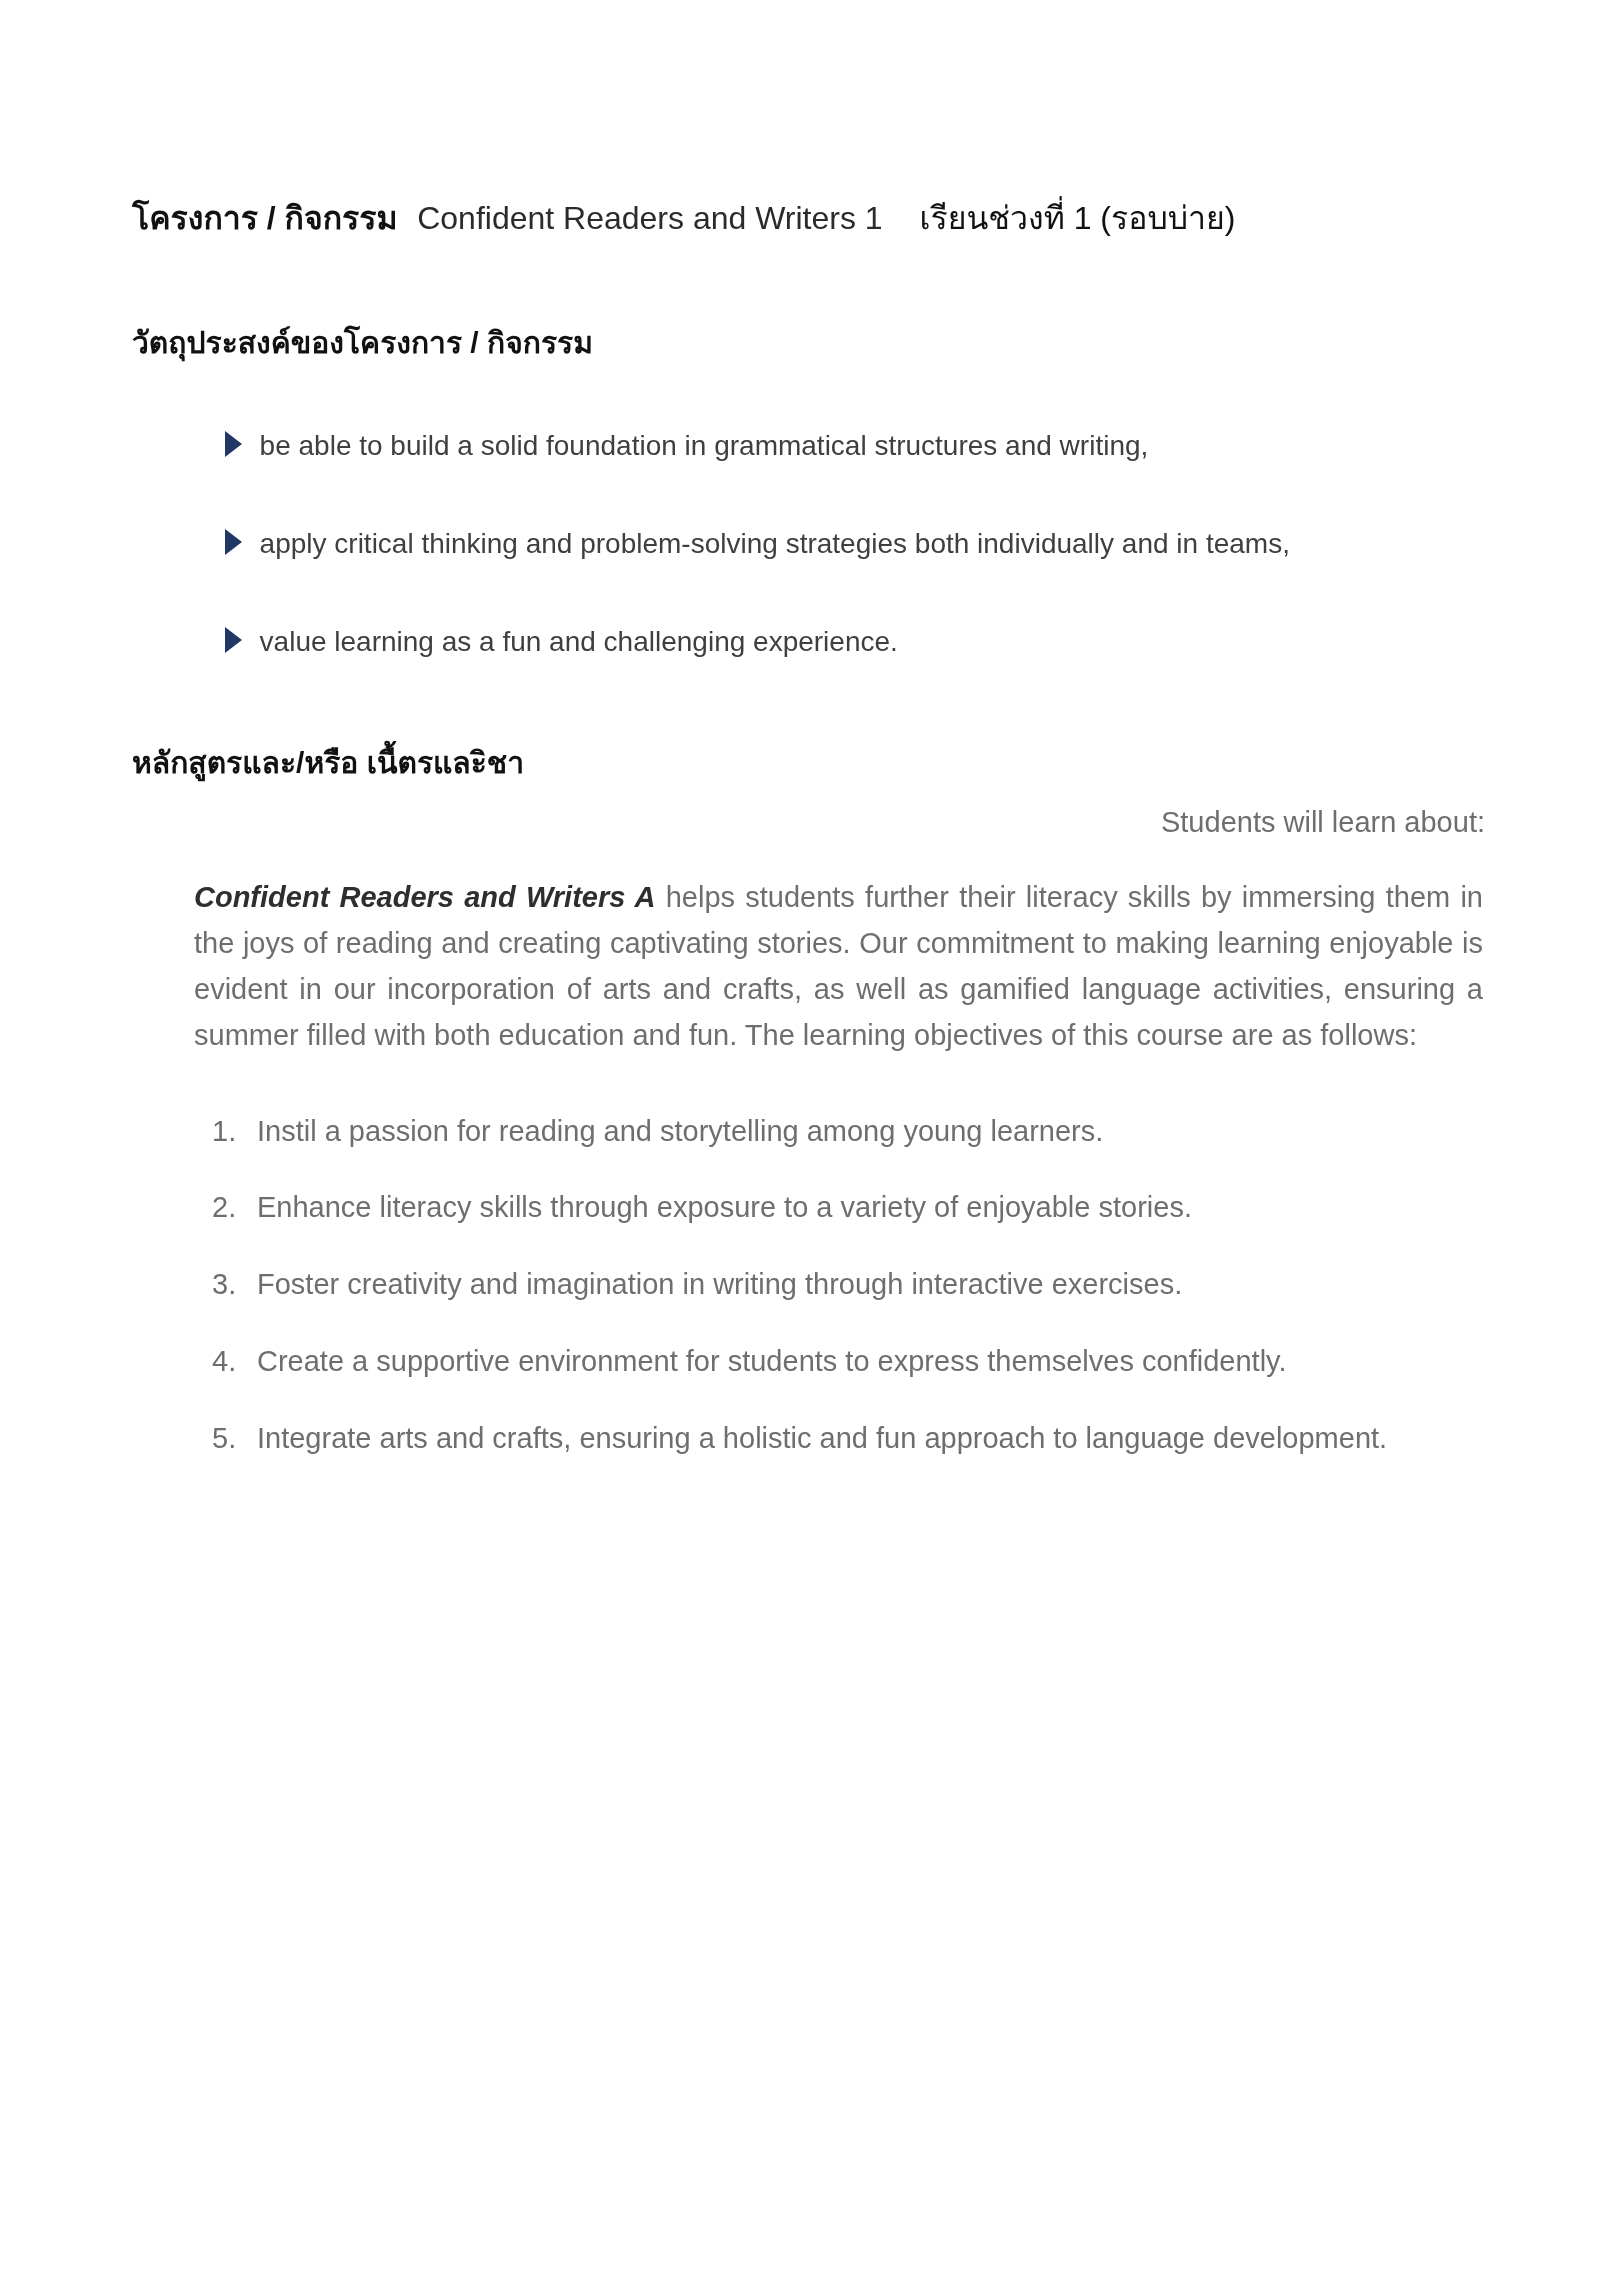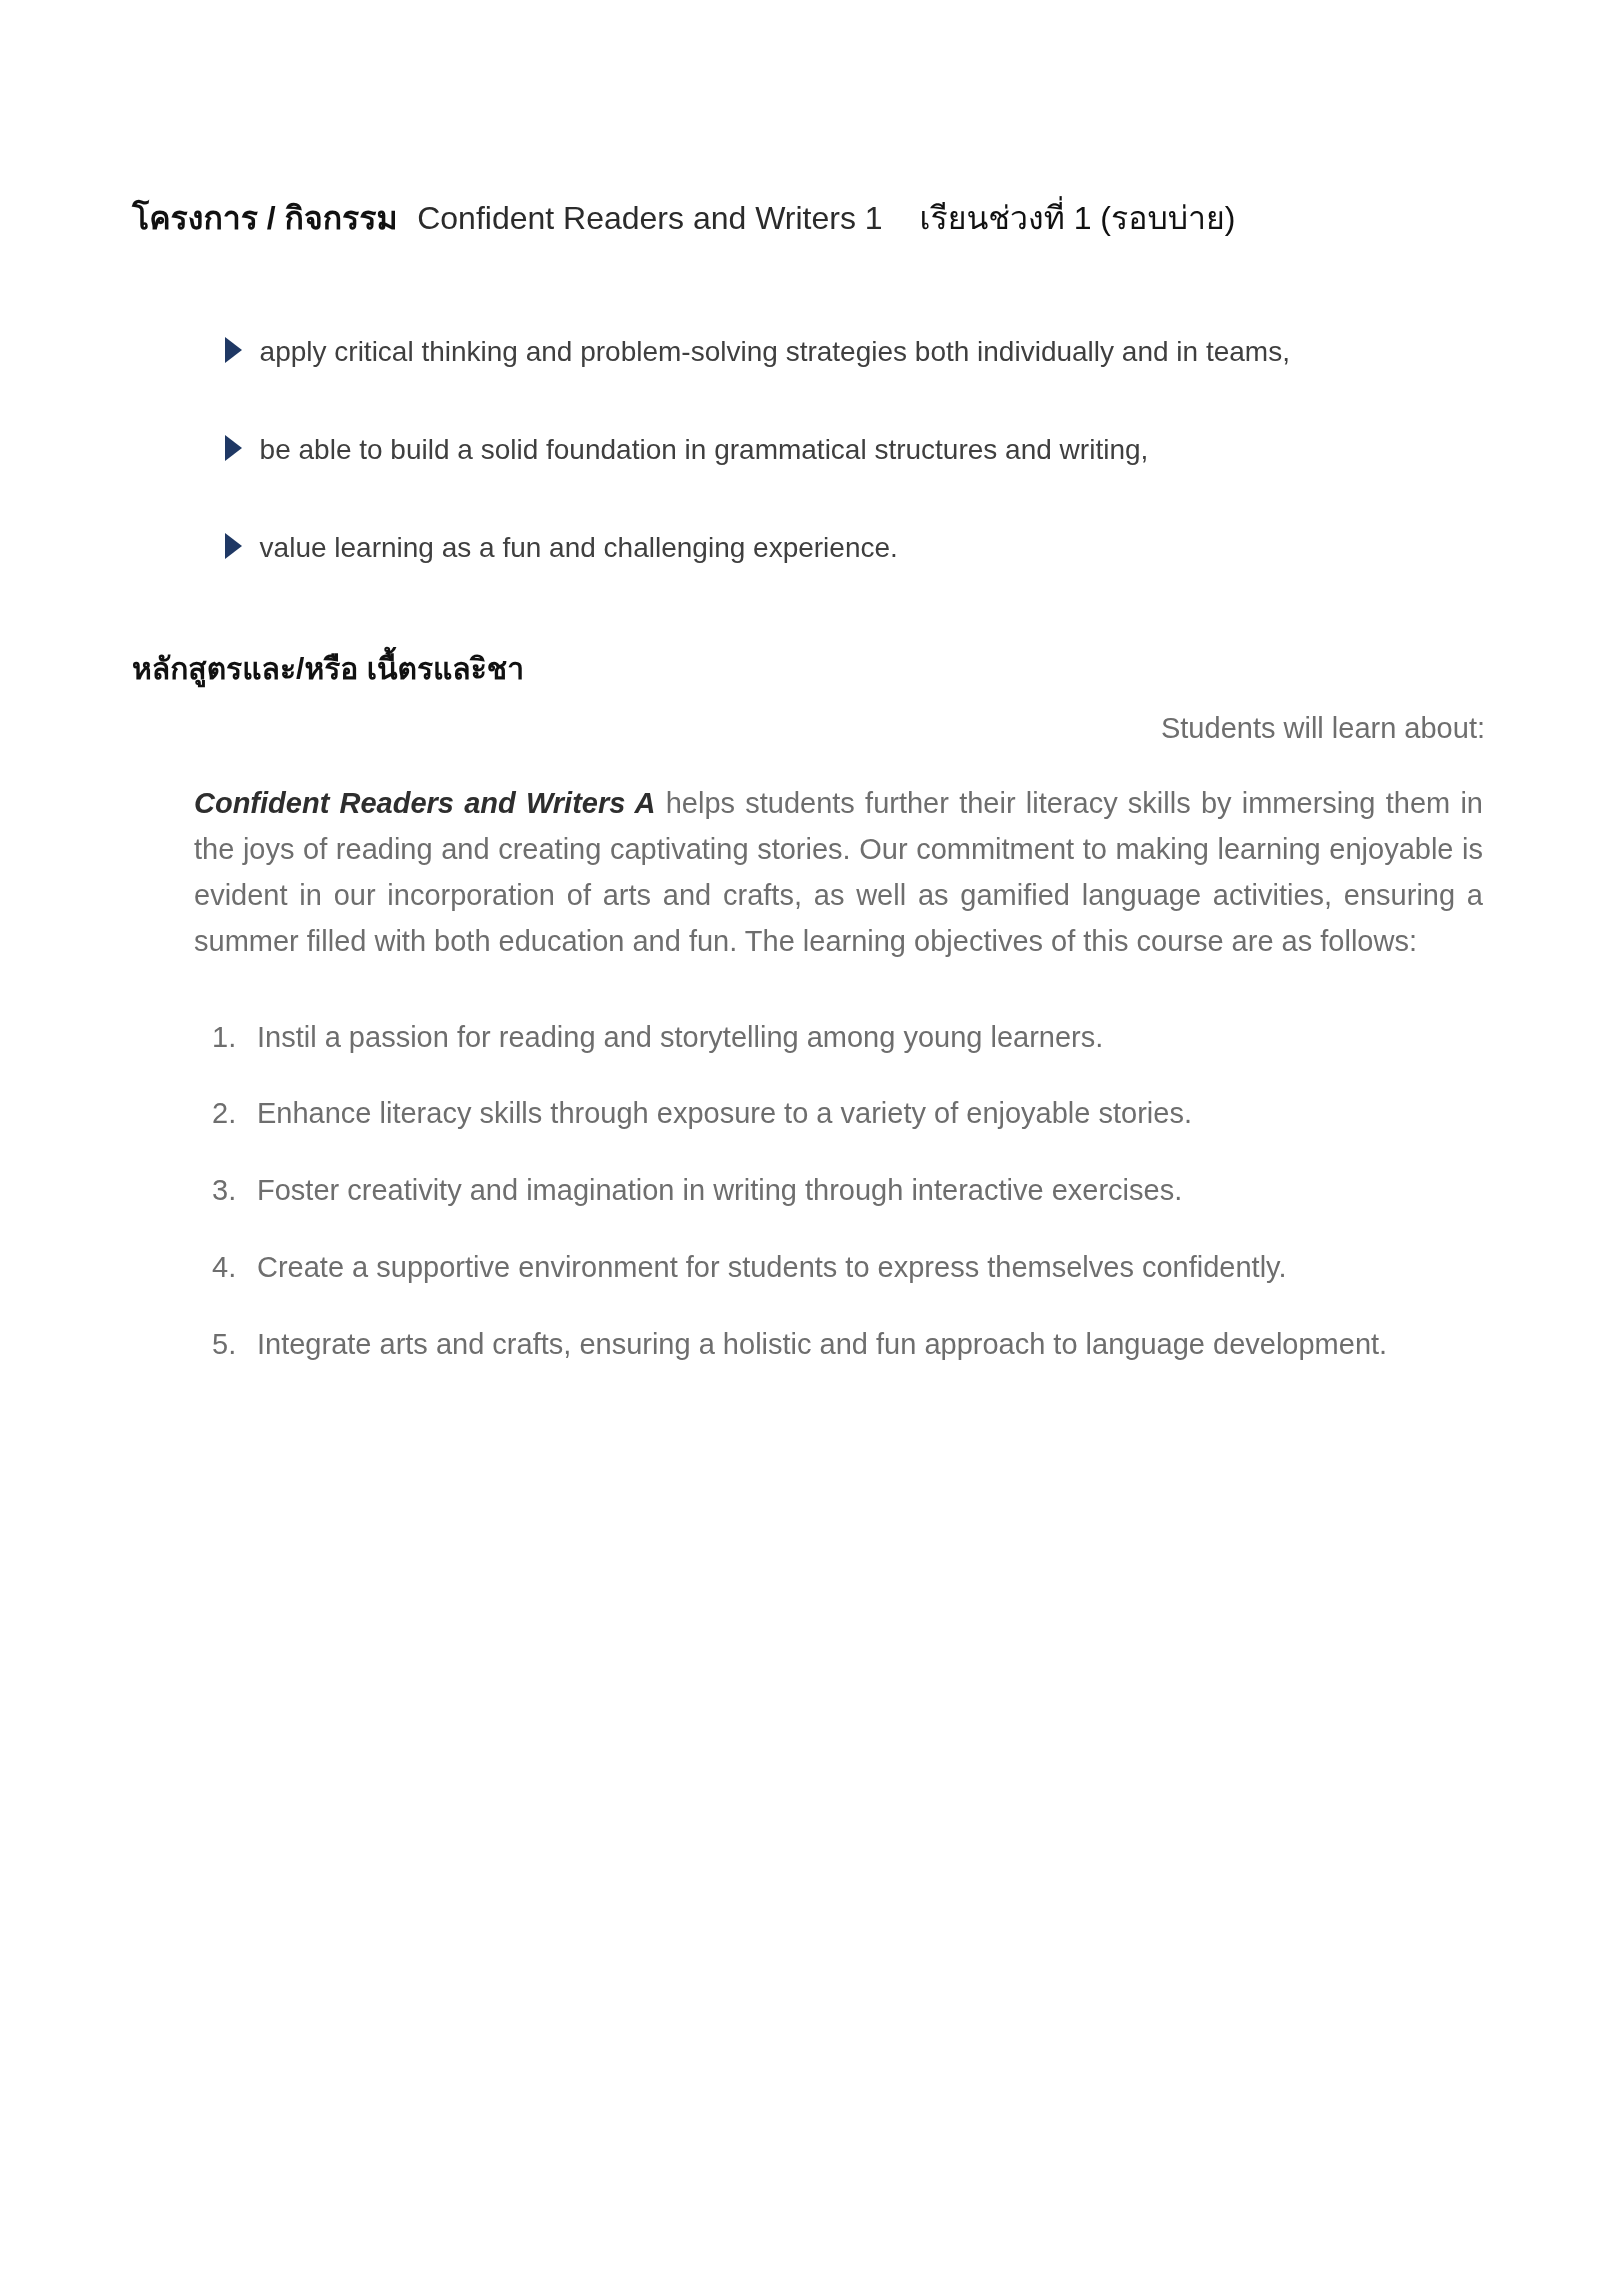--- a/index.html
+++ b/index.html
@@ -135,29 +135,30 @@
 </head>
 <body>
 
 <div class="page">
   <div class="content">
 
     <div class="doc-title">
       <span class="th-bold">โครงการ / กิจกรรม</span><span class="en">Confident Readers and Writers 1</span><span class="session">เรียนช่วงที่ 1  (รอบบ่าย)</span>
     </div>
 
+    <div class="section-heading">วัตถุประสงค์ของโครงการ / กิจกรรม</div>
 
     <ul class="objectives-list">
       <li class="objective-item">
         <span class="tri-bullet"></span>
-        <span class="objective-text">apply critical thinking and problem-solving strategies both individually and in teams,</span>
+        <span class="objective-text">be able to build a solid foundation in grammatical structures and writing,</span>
       </li>
       <li class="objective-item">
         <span class="tri-bullet"></span>
-        <span class="objective-text">be able to build a solid foundation in grammatical structures and writing,</span>
+        <span class="objective-text">apply critical thinking and problem-solving strategies both individually and in teams,</span>
       </li>
       <li class="objective-item">
         <span class="tri-bullet"></span>
         <span class="objective-text">value learning as a fun and challenging experience.</span>
       </li>
     </ul>
 
     <div class="section-heading curriculum-heading">หลักสูตรและ/หรือ เนื้ตรและิชา</div>
 
     <div class="intro-line">Students will learn about:</div>

